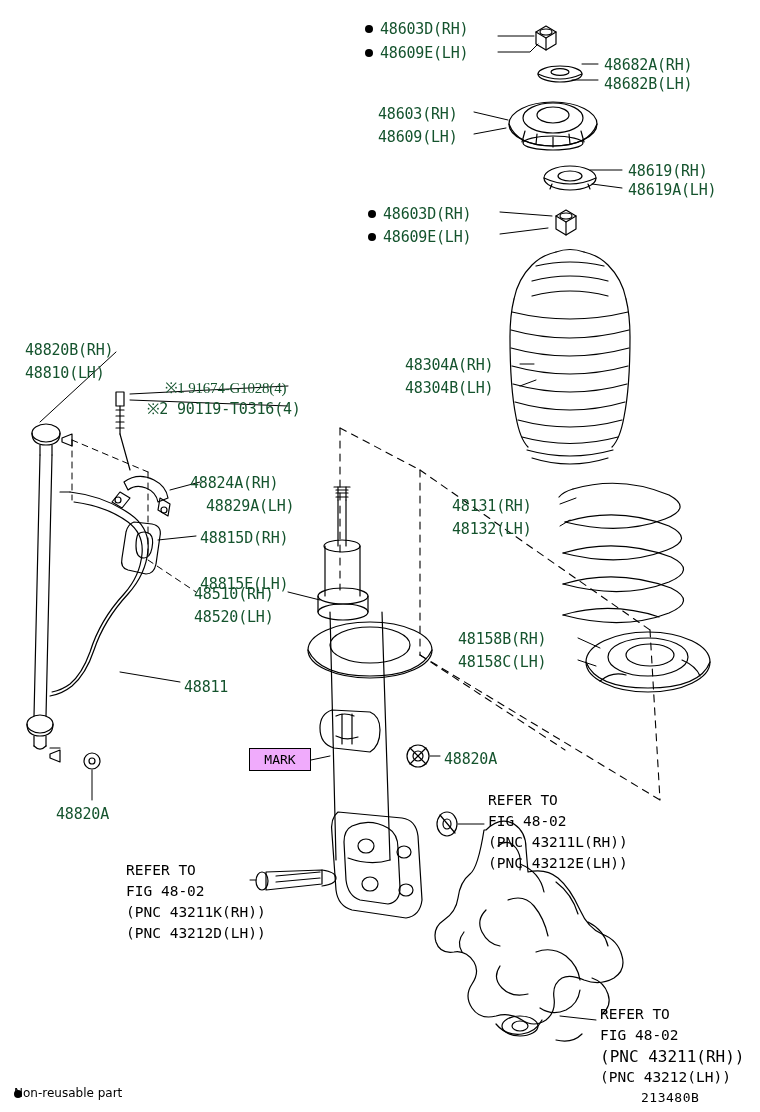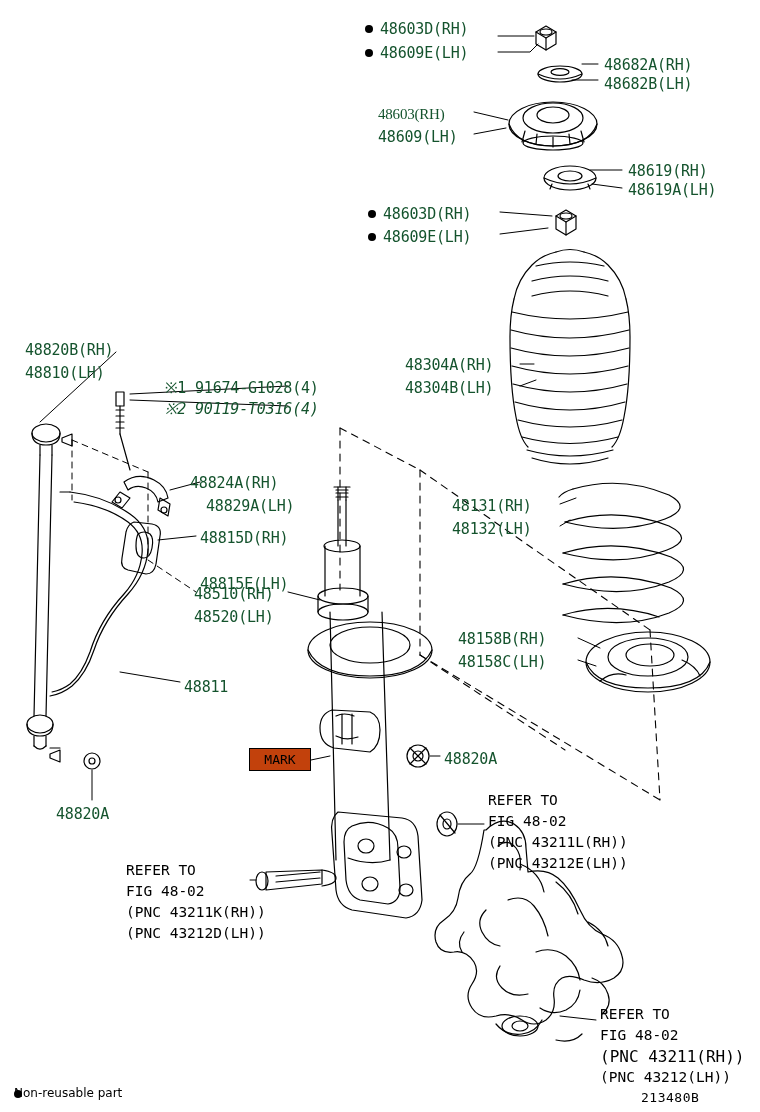--- a/index.html
+++ b/index.html
@@ -82,21 +82,21 @@
     left: 249px;
     top: 748px;
     width: 62px;
     height: 23px;
     border: 1px solid #000;
     box-sizing: border-box;
     display: flex;
     align-items: center;
     justify-content: center;
     font-size: 13px;
-    background: #c2410c;
+    background: #f0abfc;
   }
 </style>
 </head>
 <body>
 
 <div id="page">
 
   <svg class="overlay" viewBox="0 0 760 1112">
     <g fill="none" stroke="#000" stroke-width="1.2" stroke-linecap="round" stroke-linejoin="round">
 
@@ -346,38 +346,38 @@
 
   <div class="markbox">MARK</div>
 
   <div id="labels-layer">
       <div class="bullet" style="left: 365px; top: 25px;"></div>
       <div class="lbl" style="left: 380px; top: 20px;">48603D(RH)</div>
       <div class="bullet" style="left: 365px; top: 49px;"></div>
       <div class="lbl" style="left: 380px; top: 44px;">48609E(LH)</div>
       <div class="lbl" style="left: 604px; top: 56px;">48682A(RH)</div>
       <div class="lbl" style="left: 604px; top: 75px;">48682B(LH)</div>
-      <div class="lbl" style="left: 378px; top: 105px; font-family: Liberation Serif, serif;">48603(RH)</div>
+      <div class="lbl" style="left: 378px; top: 105px;">48603(RH)</div>
       <div class="lbl" style="left: 378px; top: 128px;">48609(LH)</div>
       <div class="lbl" style="left: 628px; top: 162px;">48619(RH)</div>
       <div class="lbl" style="left: 628px; top: 181px;">48619A(LH)</div>
       <div class="bullet" style="left: 368px; top: 210px;"></div>
       <div class="lbl" style="left: 383px; top: 205px;">48603D(RH)</div>
       <div class="bullet" style="left: 368px; top: 233px;"></div>
       <div class="lbl" style="left: 383px; top: 228px;">48609E(LH)</div>
       <div class="lbl" style="left: 405px; top: 356px;">48304A(RH)</div>
       <div class="lbl" style="left: 405px; top: 379px;">48304B(LH)</div>
       <div class="lbl" style="left: 452px; top: 497px;">48131(RH)</div>
       <div class="lbl" style="left: 452px; top: 520px; text-align: right;">48132(LH)</div>
       <div class="lbl" style="left: 458px; top: 630px;">48158B(RH)</div>
       <div class="lbl" style="left: 458px; top: 653px;">48158C(LH)</div>
       <div class="lbl" style="left: 25px; top: 341px;">48820B(RH)</div>
       <div class="lbl" style="left: 25px; top: 364px;">48810(LH)</div>
-      <div class="lbl" style="left: 165px; top: 379px;">※1 91674-G1028(4)</div>
-      <div class="lbl" style="left: 165px; top: 400px; font-style: italic;">※2 90119-T0316(4)</div>
+      <div class="lbl" style="left: 165px; top: 379px; font-family: Liberation Serif, serif;">※1 91674-G1028(4)</div>
+      <div class="lbl" style="left: 147px; top: 400px;">※2 90119-T0316(4)</div>
       <div class="lbl" style="left: 190px; top: 474px;">48824A(RH)</div>
       <div class="lbl" style="left: 206px; top: 497px;">48829A(LH)</div>
       <div class="lbl" style="left: 200px; top: 529px;">48815D(RH)</div>
       <div class="lbl" style="left: 200px; top: 549px; margin-top: 26px;">48815E(LH)</div>
       <div class="lbl" style="left: 194px; top: 585px;">48510(RH)</div>
       <div class="lbl" style="left: 194px; top: 608px;">48520(LH)</div>
       <div class="lbl" style="left: 184px; top: 678px;">48811</div>
       <div class="lbl" style="left: 444px; top: 750px;">48820A</div>
       <div class="lbl" style="left: 56px; top: 805px;">48820A</div>
     </div>

